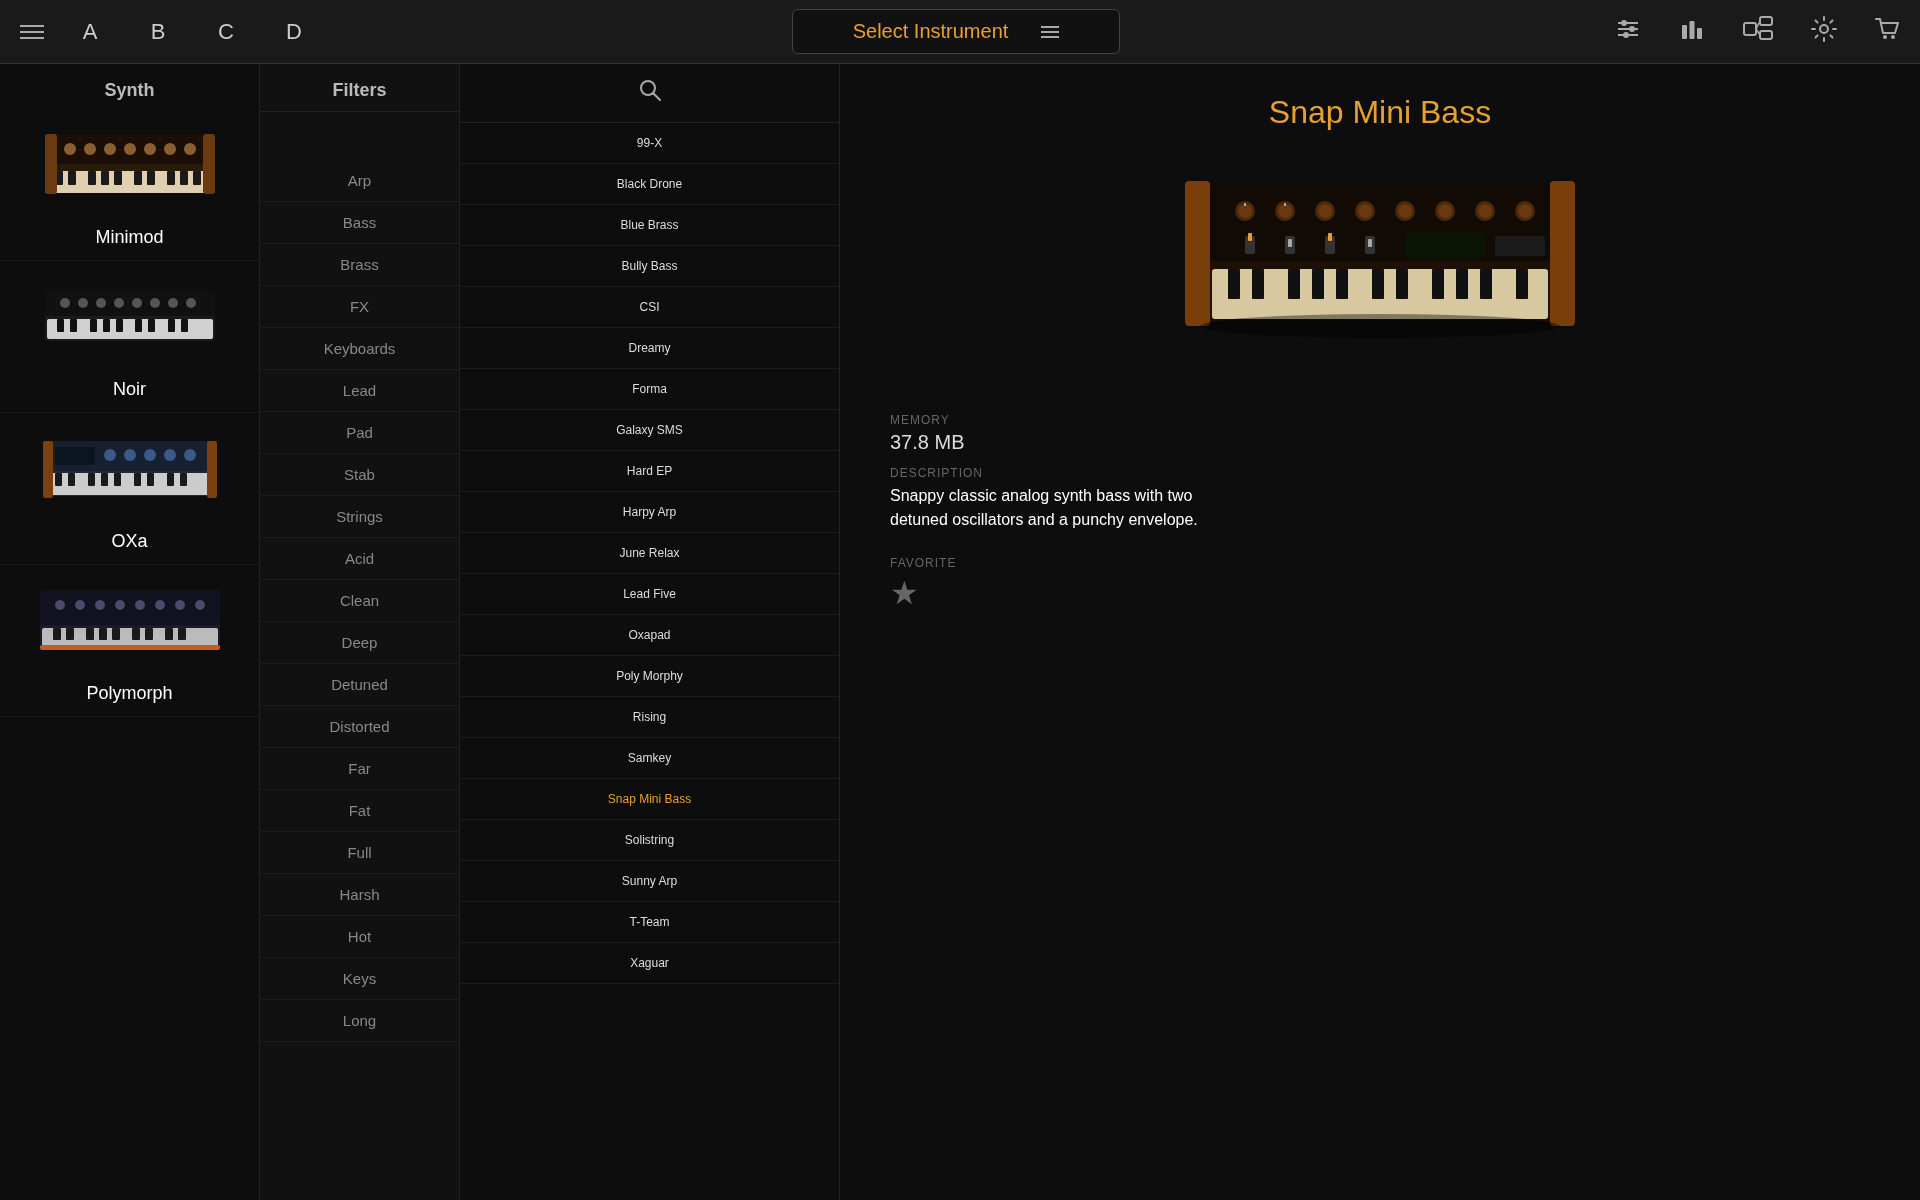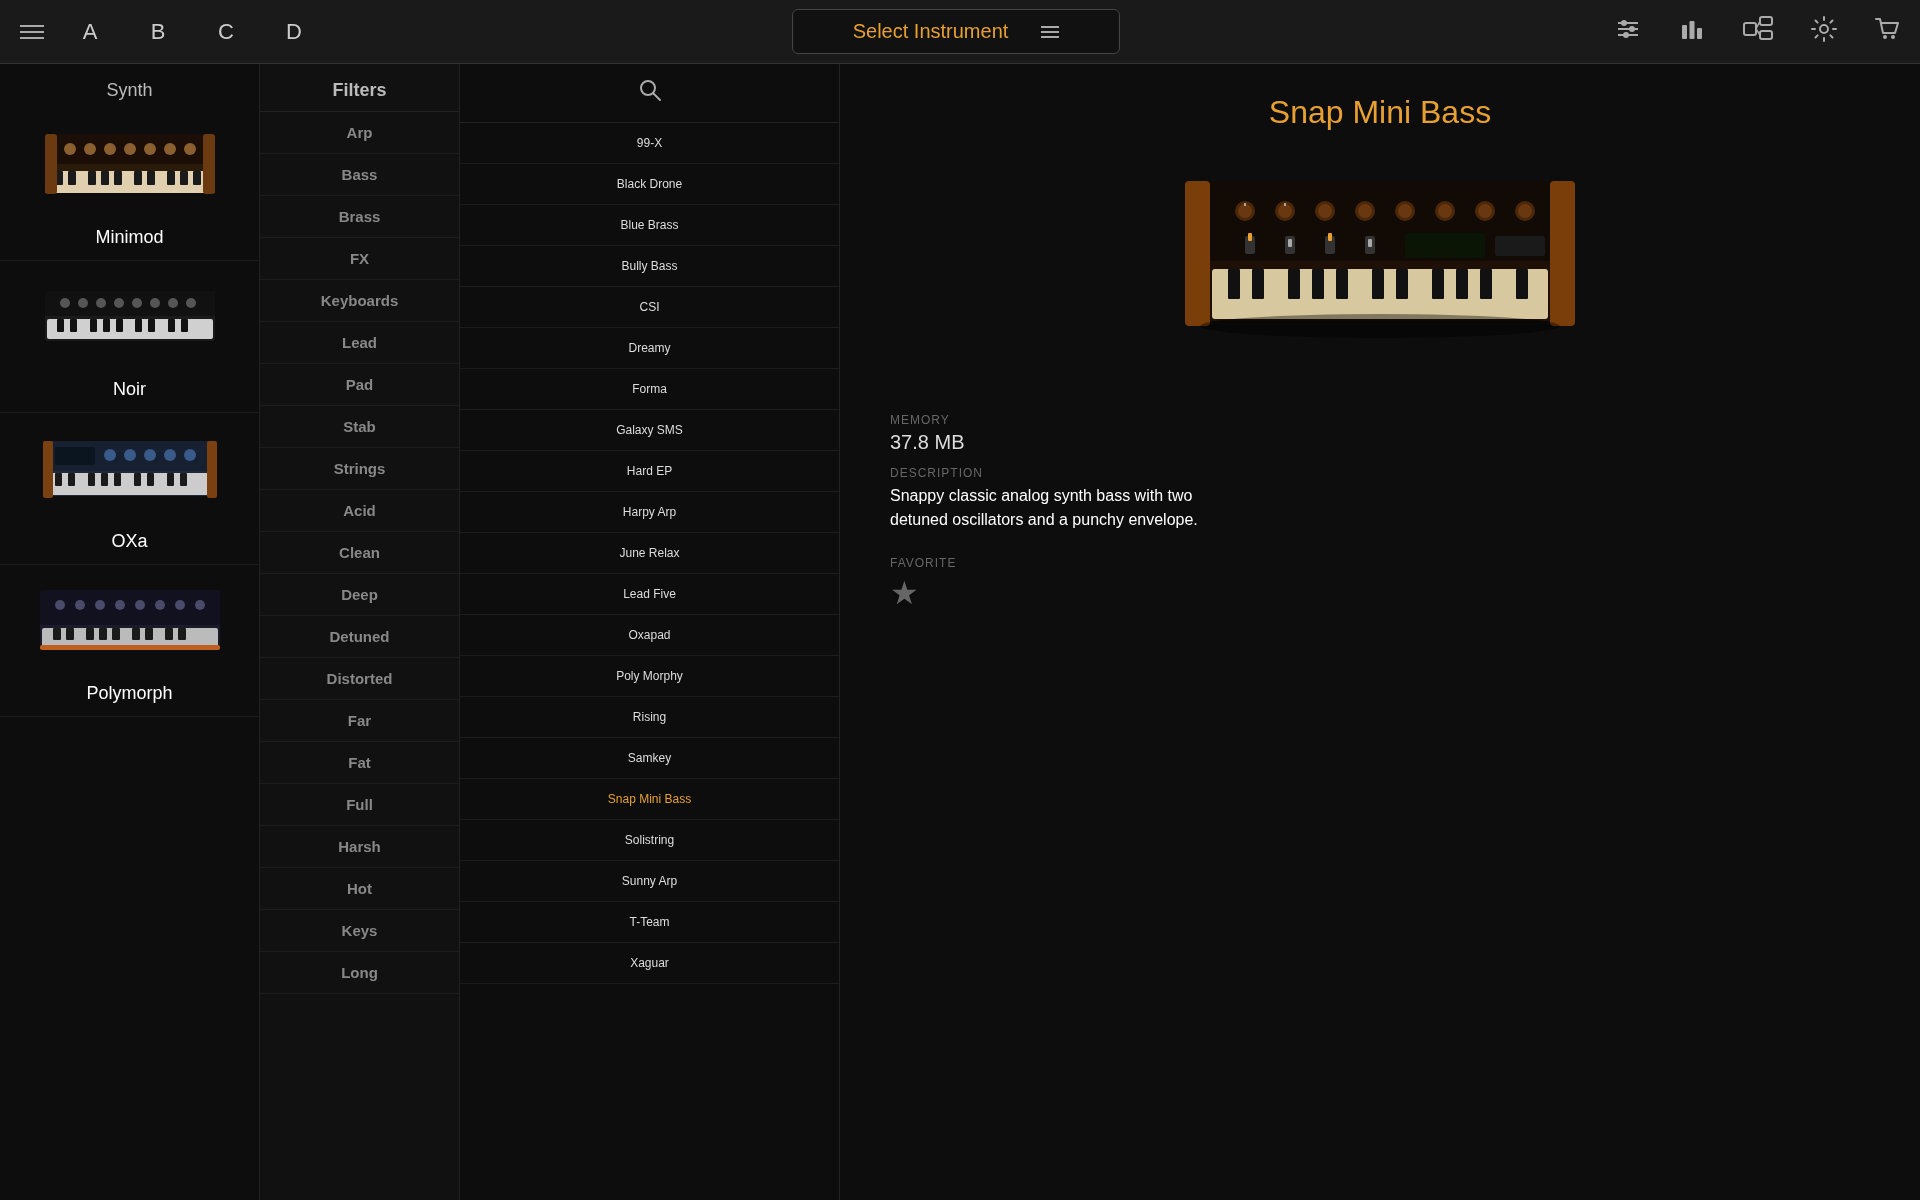--- a/index.html
+++ b/index.html
@@ -104,21 +104,21 @@
       border-right: 1px solid #222;
       display: flex;
       flex-direction: column;
       flex-shrink: 0;
     }
     .synth-title {
       text-align: center;
       font-size: 18px;
       color: #bbb;
       padding: 16px 0 8px;
-      font-weight: 400;
+      font-weight: 700;
     }
     .synth-item {
       display: flex;
       flex-direction: column;
       align-items: center;
       padding: 12px 8px;
       cursor: pointer;
       border-bottom: 1px solid #1a1a1a;
     }
     .synth-img {
@@ -136,41 +136,41 @@
 
     
     .filters-column {
       width: 200px;
       background: #111;
       border-right: 1px solid #222;
       display: flex;
       flex-direction: column;
       flex-shrink: 0;
       overflow: hidden;
+      gap: 48px;
     }
     .filters-title {
       text-align: center;
       font-size: 18px;
       color: #bbb;
       padding: 16px 0 10px;
       font-weight: 600;
       border-bottom: 1px solid #222;
     }
     .filter-list {
       overflow-y: auto;
       flex: 1;
     }
     .filter-item {
       text-align: center;
       padding: 12px 8px;
       font-size: 15px;
       color: #888;
       cursor: pointer;
       border-bottom: 1px solid #1c1c1c;
-      font-weight: bold;
     }
 
     
     .instruments-column {
       width: 380px;
       background: #0d0d0d;
       border-right: 1px solid #222;
       display: flex;
       flex-direction: column;
       flex-shrink: 0;

